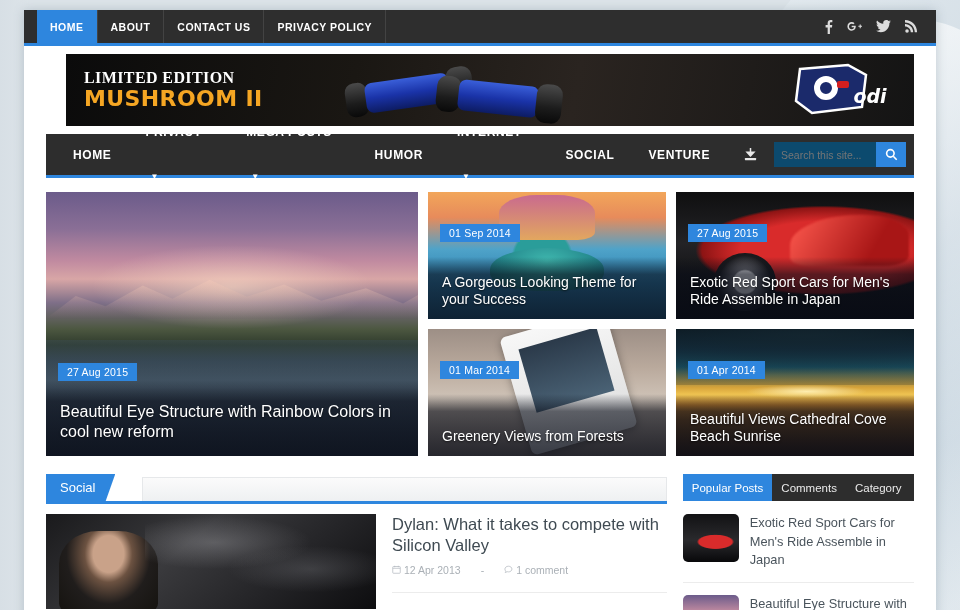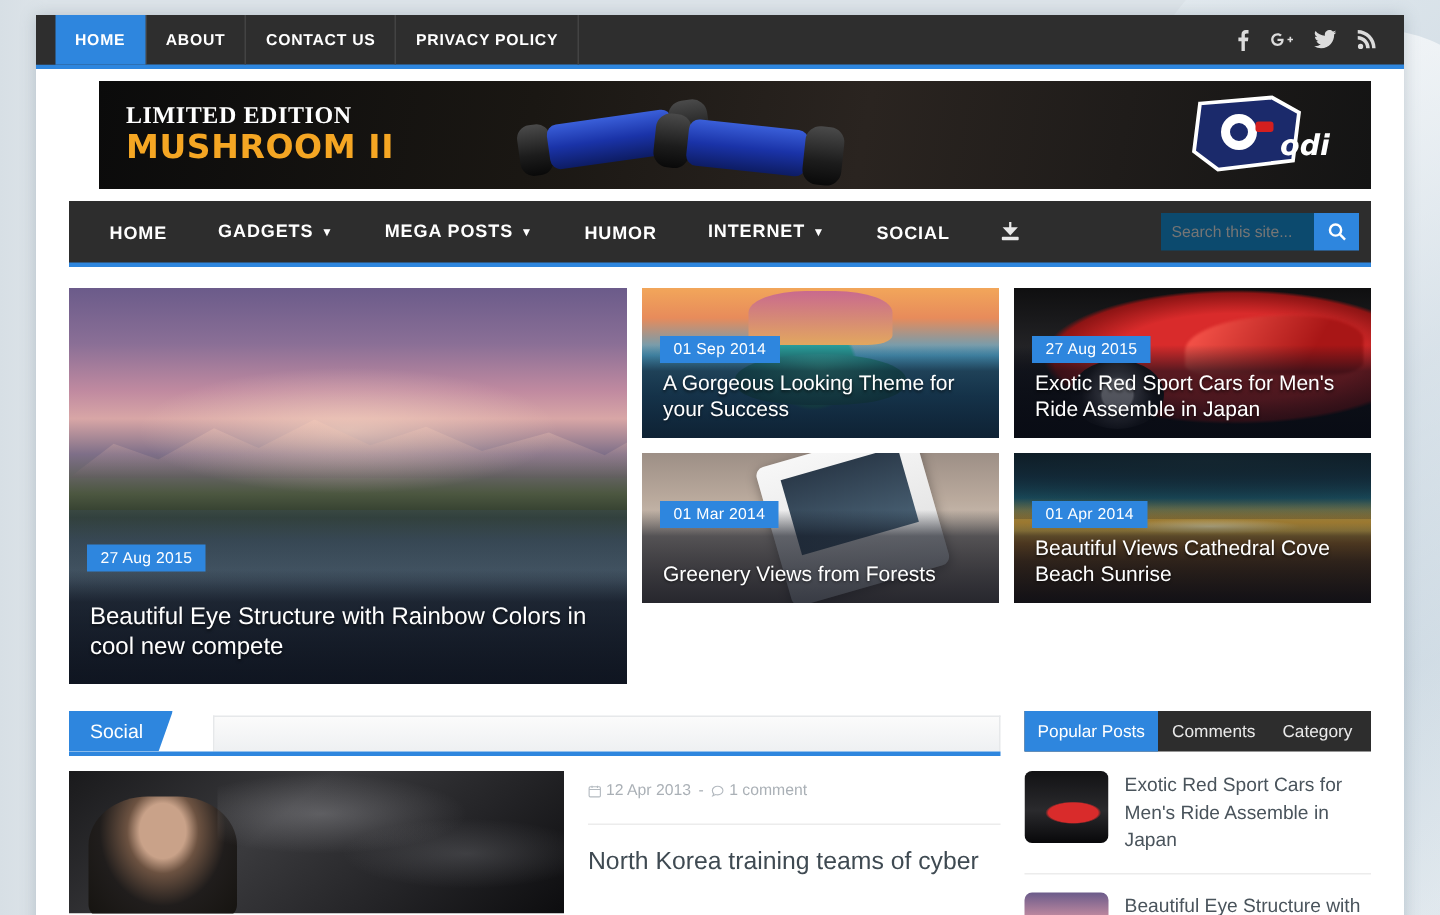--- a/index.html
+++ b/index.html
@@ -121,21 +121,21 @@
     width: 30px; height: 25px; border: none; background: #2e86de;
     cursor: pointer; display:flex; align-items:center; justify-content:center;
   }
 
   
   .featured {
     display: flex; gap: 10px; padding: 14px 22px 0 22px;
   }
   .feat-main { width: 380px; height: 264px; position: relative; overflow:hidden; }
   .feat-col { display:flex; flex-direction:column; gap:10px; }
-  .feat-sm { width: 238px; height: 100px; position: relative; overflow:hidden; }
+  .feat-sm { width: 238px; height: 127px; position: relative; overflow:hidden; }
 
   .ftile { display:block; position:relative; }
   .date-badge {
     position: absolute; left: 12px; font-size: 10.5px; color:#fff;
     background: #2e86de; padding: 3px 9px 3px 9px; font-weight: normal;
     z-index: 4; letter-spacing: .2px;
   }
   .feat-main .date-badge { top: 171px; }
   .feat-sm .date-badge  { top: 32px; }
   .ftile .overlay {
@@ -289,21 +289,21 @@
   }
 
   .post-row { display:flex; gap: 16px; padding-bottom: 12px; }
   .post-thumb { width: 330px; height: 95px; position:relative; overflow:hidden; flex:none; }
   .post-body { flex: 1; }
   .post-title {
     font-size: 16.5px; color: #3f4a52; line-height: 1.3; font-weight: normal;
   }
   .post-meta {
     margin-top: 7px; font-size: 10.5px; color: #aab0b6;
-    display:flex; align-items:center; gap: 5px;
+    display:flex; align-items:center; gap: 20px;
   }
   .post-meta .mi { display:inline-flex; align-items:center; gap:3px; }
   .post-divider { border-top: 1px solid #ececec; margin: 0 0 12px 0; }
   .post-title-2 {
     font-size: 16.5px; color:#3f4a52; line-height:1.3; padding-top: 2px;
   }
 
   
   .side-tabs { display:flex; background:#2d2d2d; height:27px; }
   .side-tabs .st {
@@ -398,25 +398,26 @@
         <path d="M8 6 L56 2 L74 12 L70 44 L20 50 L4 38 Z" fill="#1b2a6b" stroke="#ffffff" stroke-width="2.5"></path>
         <path d="M34 13 a12 12 0 1 0 0 24 a12 12 0 1 0 0 -24 m0 6 a6 6 0 1 1 0 12 a6 6 0 1 1 0 -12" fill="#ffffff"></path>
         <rect x="45" y="18" width="12" height="7" rx="2" fill="#d41f1f"></rect>
         <text x="78" y="40" font-family="DejaVu Sans, sans-serif" font-size="19" font-style="italic" font-weight="bold" fill="#ffffff" text-anchor="middle">odi</text>
       </svg>
     </div>
   </div>
 
   <div class="mainnav">
     <a href="#"><span>HOME</span></a>
-    <a href="#"><span>GADGETS</span><span class="caret">▼</span></a>
+    <a href="#"><span>PRIVACY</span><span class="caret">▼</span></a>
     <a href="#"><span>MEGA POSTS</span><span class="caret">▼</span></a>
     <a href="#"><span>HUMOR</span></a>
     <a href="#"><span>INTERNET</span><span class="caret">▼</span></a>
     <a href="#"><span>SOCIAL</span></a>
+    <a href="#"><span>VENTURE</span></a>
     <span class="dl-icon">
       <svg width="15" height="15" viewBox="0 0 16 16" fill="#e8e8e8">
           <path d="M8 1 L8 8 M8 9.5 L4.4 5.6 L11.6 5.6 Z" stroke="#e8e8e8" stroke-width="1.6" fill="#e8e8e8"></path>
           <rect x="2" y="11.6" width="12" height="2.4" rx=".6"></rect>
         </svg>
     </span>
     <div class="nav-spacer"></div>
     <div class="searchbox">
       <input type="text" placeholder="Search this site..." style="">
       <button>
@@ -426,21 +427,21 @@
           </svg>
       </button>
     </div>
   </div>
 
   <div class="featured">
     <a class="ftile feat-main" href="#">
       <span class="art-mountain"></span>
       <span class="date-badge">27 Aug 2015</span>
       <span class="overlay"></span>
-      <span class="ftitle">Beautiful Eye Structure with Rainbow Colors in cool new compete</span>
+      <span class="ftitle">Beautiful Eye Structure with Rainbow Colors in cool new reform</span>
     </a>
 
     <div class="feat-col">
       <a class="ftile feat-sm" href="#">
         <span class="art-theme"></span>
         <span class="date-badge">01 Sep 2014</span>
         <span class="overlay"></span>
         <span class="ftitle">A Gorgeous Looking Theme for your Success</span>
       </a>
       <a class="ftile feat-sm" href="#">
@@ -474,20 +475,21 @@
         <div class="strip"></div>
         <div class="tabtitle">Social</div>
         <div class="bar"></div>
       </div>
 
       <div class="post-row">
         <div class="post-thumb">
           <span class="art-man"></span>
         </div>
         <div class="post-body">
+          <div class="post-title">Dylan: What it takes to compete with Silicon Valley</div>
           <div class="post-meta">
             <span class="mi">
               <svg width="9" height="9" viewBox="0 0 12 12" fill="none" stroke="#b4bac0" stroke-width="1">
                 <rect x="1" y="2" width="10" height="9" rx="1"></rect>
                   <path d="M1 4.4 H11 M3.6 1 V3 M8.4 1 V3"></path>
               </svg>
               <span>12 Apr 2013</span>
             </span>
             <span>-</span>
             <span class="mi">

